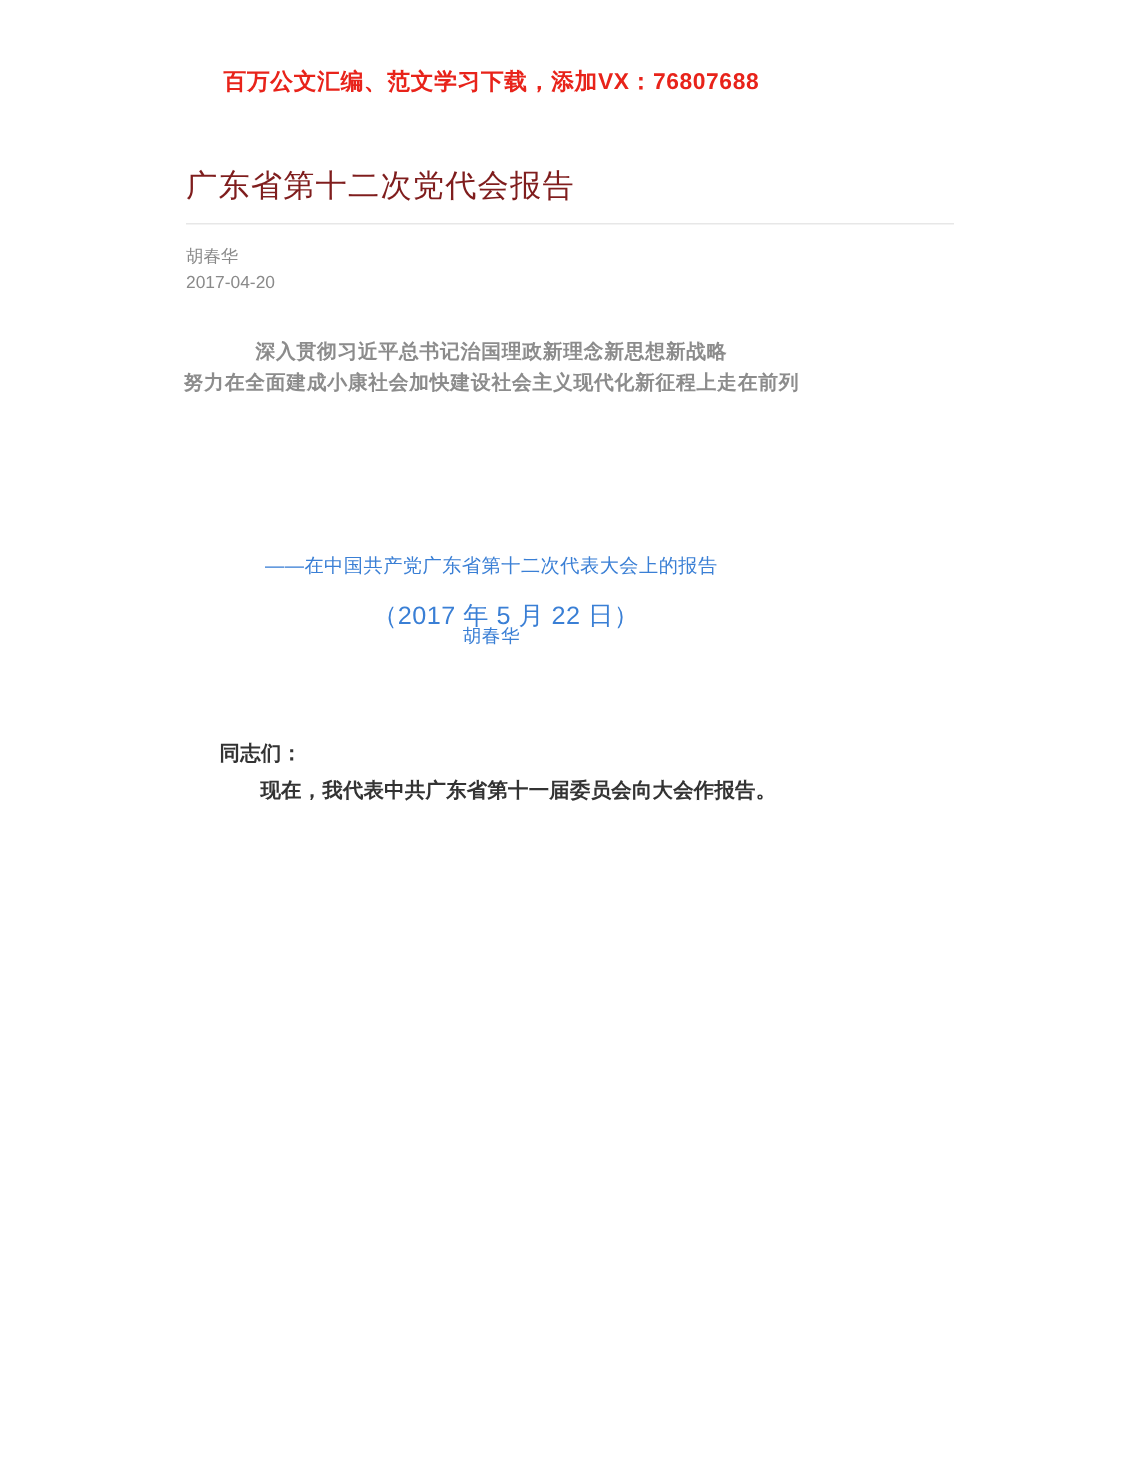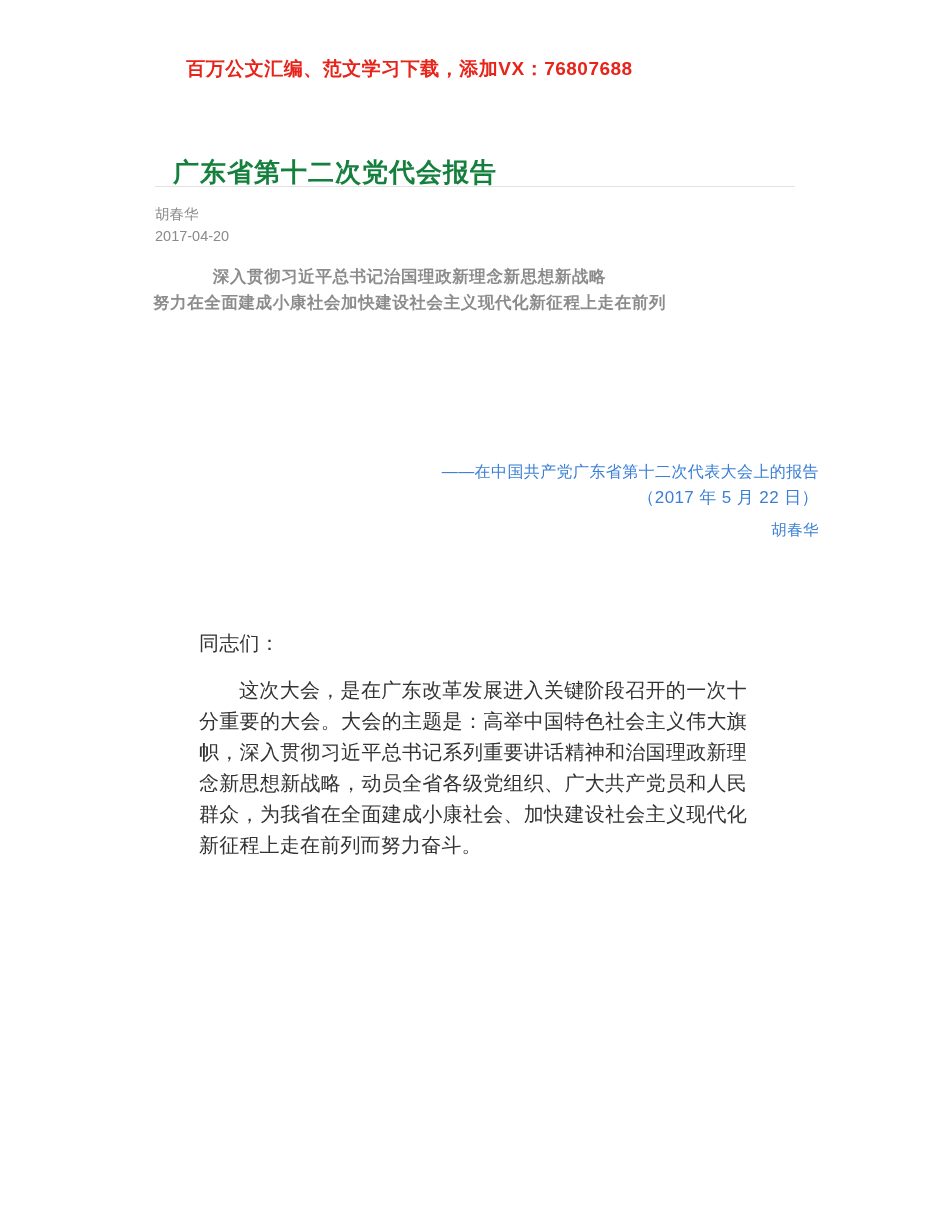--- a/index.html
+++ b/index.html
@@ -29,28 +29,28 @@
     color: #e8231a;
     font-size: 19px;
     font-weight: 700;
     letter-spacing: 0.5px;
     padding-top: 58px;
     line-height: 1.2;
   }
 
   
   .doc-title {
-    margin: 18px;
+    margin: 0;
     padding: 0;
     position: absolute;
     left: 155px;
     top: 137px;
     font-size: 26px;
-    font-weight: 700;
-    color: #15803d;
+    font-weight: 400;
+    color: #7f1d1d;
     letter-spacing: 1px;
   }
 
   .divider {
     position: absolute;
     left: 155px;
     top: 186px;
     width: 640px;
     height: 1px;
     background: #e2e2e2;
@@ -67,52 +67,54 @@
 
   
   .subhead {
     position: absolute;
     width: 100%;
     text-align: center;
     color: #8c8c8c;
     font-weight: 700;
     font-size: 16.5px;
     letter-spacing: 0.6px;
+    margin-top: 16px;
   }
   .subhead-1 { top: 266px; }
   .subhead-2 { top: 292px; }
 
   
   .blueline {
     position: absolute;
     width: 100%;
-    text-align: right;
+    text-align: center;
     color: #3a7fd5;
     font-size: 16px;
     letter-spacing: 0.4px;
   }
   .blue-1 { top: 462px; }
-  .blue-2 { top: 486px; font-size: 17px; }
+  .blue-2 { top: 499px; font-size: 21px; margin-left: 12px; }
   .blue-3 { top: 520px; font-size: 15.5px; }
 
   
   .body-wrap {
     position: absolute;
     left: 183px;
     top: 612px;
     width: 580px;
   }
   .body-wrap p {
-    margin: 16px;
-    font-size: 20px;
+    margin: 0;
+    font-size: 17px;
     line-height: 31px;
     color: #333333;
     text-align: justify;
     text-justify: inter-ideograph;
     letter-spacing: 0.2px;
+    font-weight: bold;
   }
   .indent { text-indent: 2em; }
 </style>
 </head>
 <body>
 
 <div class="page">
 
   <div class="promo">百万公文汇编、范文学习下载，添加VX：76807688</div>
 
@@ -127,16 +129,16 @@
 
   <div class="subhead subhead-1">深入贯彻习近平总书记治国理政新理念新思想新战略</div>
   <div class="subhead subhead-2">努力在全面建成小康社会加快建设社会主义现代化新征程上走在前列</div>
 
   <div class="blueline blue-1">——在中国共产党广东省第十二次代表大会上的报告</div>
   <div class="blueline blue-2">（2017 年 5 月 22 日）</div>
   <div class="blueline blue-3">胡春华</div>
 
   <div class="body-wrap">
     <p>同志们：</p>
-    <p class="indent">这次大会，是在广东改革发展进入关键阶段召开的一次十分重要的大会。大会的主题是：高举中国特色社会主义伟大旗帜，深入贯彻习近平总书记系列重要讲话精神和治国理政新理念新思想新战略，动员全省各级党组织、广大共产党员和人民群众，为我省在全面建成小康社会、加快建设社会主义现代化新征程上走在前列而努力奋斗。</p>
+    <p class="indent">现在，我代表中共广东省第十一届委员会向大会作报告。</p>
   </div>
 
 </div>
 
 </body></html>

